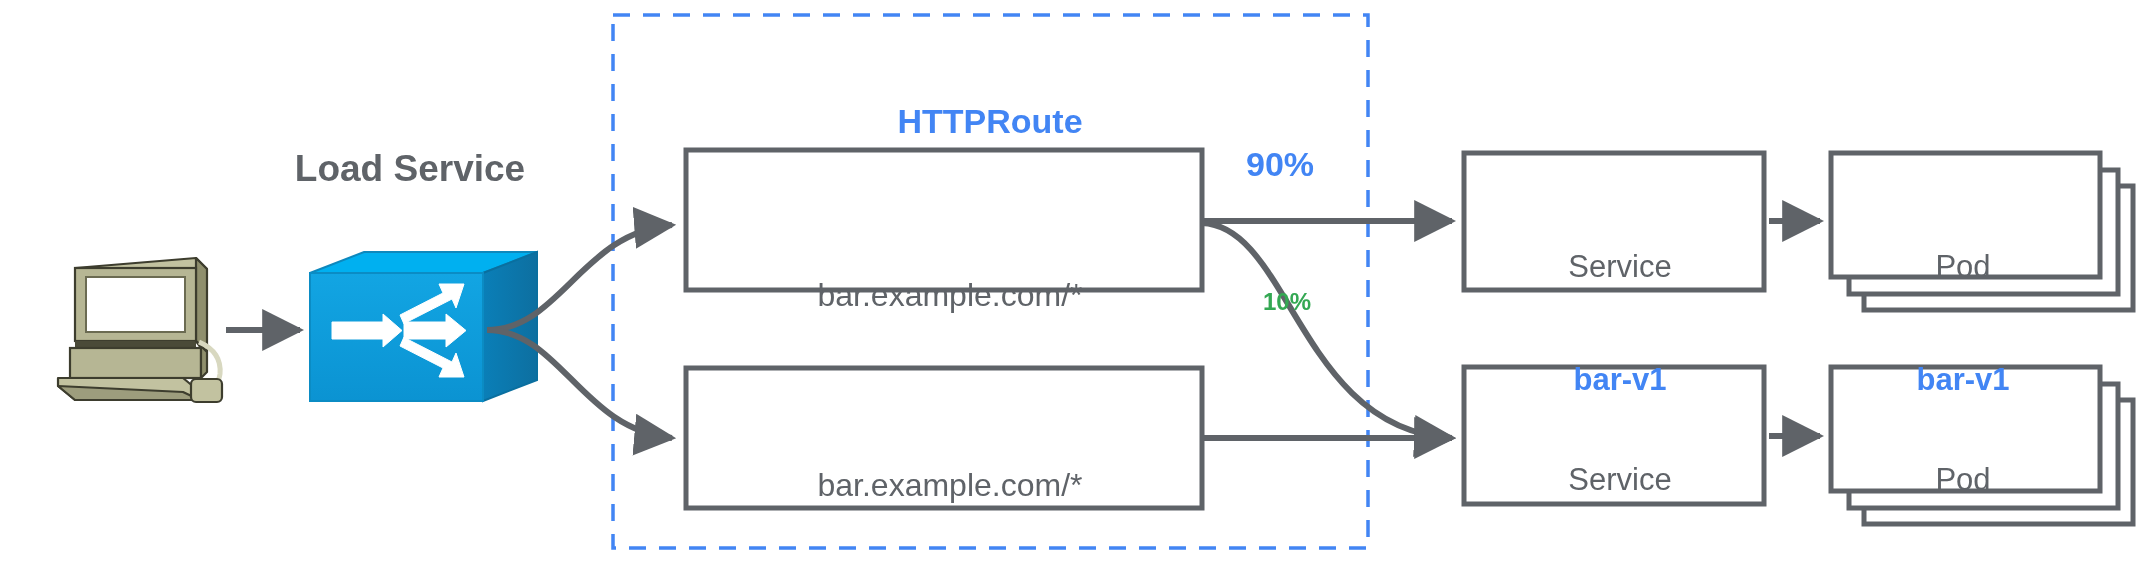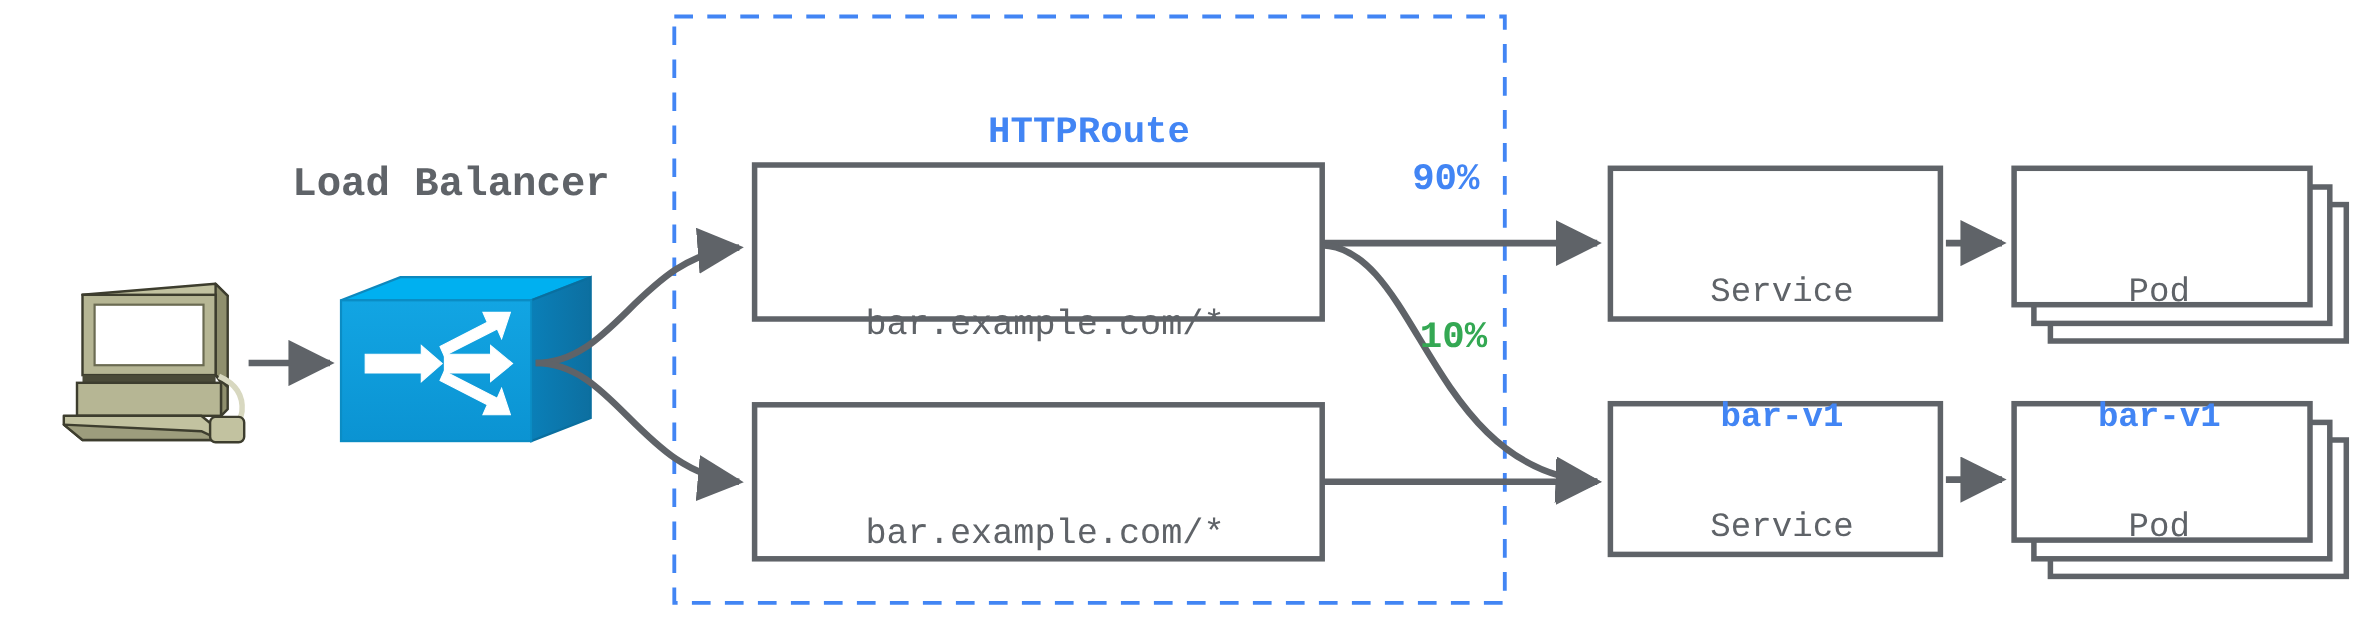--- a/index.html
+++ b/index.html
@@ -24,21 +24,20 @@
     width: 2149px;
     height: 573px;
     overflow: visible;
   }
   .lbl {
     position: absolute;
     text-align: center;
     line-height: 1.22;
     white-space: pre;
     pointer-events: none;
-    font-family: Liberation Mono, monospace;
   }
   .t-gray  { color: #5f6368; }
   .t-blue  { color: #4285f4; }
   .t-green { color: #34a853; }
 
   #lb-title {
     left: 200px; top: 146px; width: 420px;
     font-size: 37px; font-weight: bold;
   }
   #route-title {
@@ -48,25 +47,25 @@
   #rule1-text {
     left: 690px; top: 198px; width: 520px;
     font-size: 32px;
   }
   #rule2-text {
     left: 690px; top: 388px; width: 520px;
     font-size: 32px;
   }
   #pct1 {
     left: 1215px; top: 144px; width: 130px;
-    font-size: 34px; font-weight: bold; text-align: right;
+    font-size: 34px; font-weight: bold; text-align: center;
   }
   #pct2 {
     left: 1222px; top: 287px; width: 130px;
-    font-size: 34px; font-weight: bold; text-align: right;
+    font-size: 24px; font-weight: bold; text-align: center;
   }
   #svc1-text {
     left: 1470px; top: 172px; width: 300px;
     font-size: 31px;
   }
   #svc2-text {
     left: 1470px; top: 385px; width: 300px;
     font-size: 31px;
   }
   #pod1-text {
@@ -165,21 +164,21 @@
       <rect x="1831" y="153" width="269" height="124" fill="#ffffff" stroke="#5f6368" stroke-width="5"></rect>
     </g>
 
     <g>
       <rect x="1864" y="400" width="269" height="124" fill="#ffffff" stroke="#5f6368" stroke-width="5"></rect>
       <rect x="1849" y="384" width="269" height="124" fill="#ffffff" stroke="#5f6368" stroke-width="5"></rect>
       <rect x="1831" y="367" width="269" height="124" fill="#ffffff" stroke="#5f6368" stroke-width="5"></rect>
     </g>
   </svg>
 
-  <div class="lbl t-gray" id="lb-title">Load Balancer</div>
+  <div class="lbl t-gray" id="lb-title">Load Service</div>
 
   <div class="lbl t-blue" id="route-title">
     <div>HTTPRoute</div>
   </div>
 
   <div class="lbl t-gray" id="rule1-text">
     <div>bar.example.com/*</div>
   </div>
 
   <div class="lbl t-gray" id="rule2-text">

